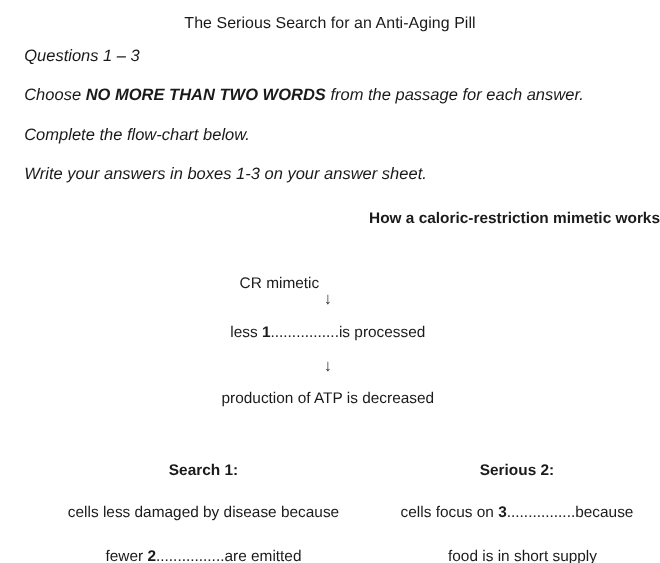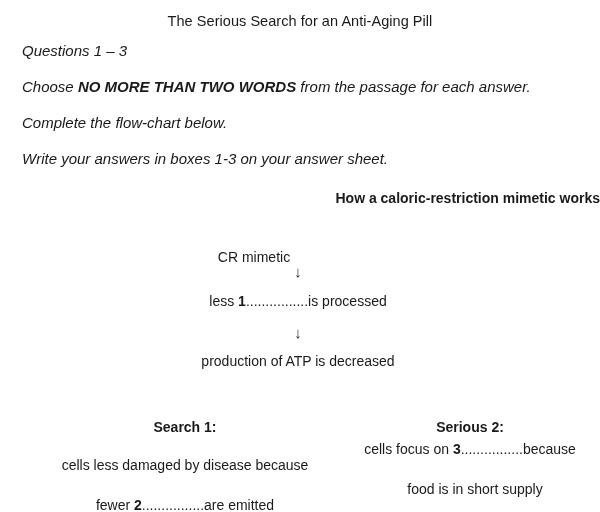--- a/index.html
+++ b/index.html
@@ -130,21 +130,21 @@
     white-space: nowrap;
   }
   .theory-line {
     text-align: center;
     font-size: 14px;
     line-height: 18px;
     white-space: nowrap;
   }
   .theory-left .theory-line-1 { margin-top: 20px; }
   .theory-left .theory-line-2 { margin-top: 22px; }
-  .theory-right .theory-line-1 { margin-top: 4px; }
+  .theory-right .theory-line-1 { margin-top: 20px; }
   .theory-right .theory-line-2 { margin-top: 22px; padding-left: 10px; }
 </style>
 </head>
 <body>
 
 <div class="page">
 
   <div class="doc-title">The Serious Search for an Anti-Aging Pill</div>
 
   <div class="instructions">

